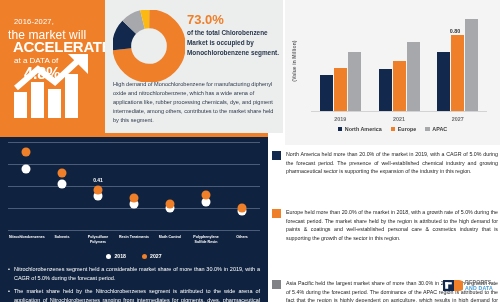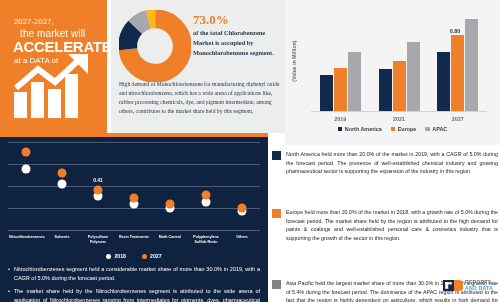--- a/index.html
+++ b/index.html
@@ -20,44 +20,43 @@
     position: absolute; left: 0; top: 0;
     width: 107px; height: 133px;
     background: #ef7f29;
     overflow: hidden;
   }
   .op-years {
     position: absolute; left: 14px; top: 17px;
     font-size: 7.5px; color: #ffffff; letter-spacing: .2px;
   }
   .op-marketwill {
-    position: absolute; left: 20px; top: 28px;
-    font-size: 10px; color: #ffffff; letter-spacing: .1px;
+    position: absolute; left: 8px; top: 28px;
+    font-size: 12px; color: #ffffff; letter-spacing: .1px;
   }
   .op-accel {
     position: absolute; left: 13px; top: 38px;
     font-size: 15px; font-weight: bold; color: #ffffff;
     letter-spacing: -0.3px;
   }
   .op-cagr {
     position: absolute; left: 14px; top: 56px;
     font-size: 8px; color: #ffffff;
   }
   .op-value {
     position: absolute; left: 24px; top: 65px;
     font-size: 16px; font-weight: bold; color: #ffffff;
   }
   .op-graphic { position: absolute; left: 12px; top: 52px; }
 
   
   .mid-panel {
-    position: absolute; left: 111px; top: 0;
+    position: absolute; left: 105px; top: 0;
     width: 178px; height: 133px;
     background: #eceded;
-    font-family: Liberation Serif, serif;
   }
   .donut-wrap { position: absolute; left: 8px; top: 10px; }
   .pct-big {
     position: absolute; left: 82px; top: 12px;
     font-size: 13px; font-weight: bold; color: #ef7f29;
   }
   .pct-sub {
     position: absolute; left: 82px; top: 28px;
     width: 92px;
     font-size: 6.4px; font-weight: bold; color: #27374d;
@@ -212,24 +211,25 @@
 
   <div class="orange-panel">
     <svg class="op-graphic" width="84" height="70" viewBox="0 0 84 70">
       <rect x="2" y="40" width="13" height="26" fill="#ffffff"></rect>
       <rect x="19" y="30" width="13" height="36" fill="#ffffff"></rect>
       <rect x="36" y="37" width="13" height="29" fill="#ffffff"></rect>
       <rect x="53" y="22" width="13" height="44" fill="#ffffff"></rect>
       <path d="M4 36 L26 17 L43 30 L70 5" stroke="#ffffff" stroke-width="6" fill="none" stroke-linejoin="miter"></path>
       <path d="M56 2 L76 2 L76 22 Z" fill="#ffffff"></path>
     </svg>
-    <div class="op-years">2027-2027,</div>
+    <div class="op-years">2016-2027,</div>
     <div class="op-marketwill">the market will</div>
     <div class="op-accel">ACCELERATE</div>
     <div class="op-cagr">at a DATA of</div>
+    <div class="op-value">4.8%</div>
   </div>
 
   <div class="mid-panel">
     <div class="donut-wrap">
       <svg width="72" height="72" viewBox="0 0 42 42" id="donut-svg">
           <circle cx="21" cy="21" r="15.91549" fill="none" stroke="#ef7f29" stroke-width="11" stroke-dasharray="73.000 27.000" stroke-dashoffset="25.000"></circle>
           <circle cx="21" cy="21" r="15.91549" fill="none" stroke="#12284c" stroke-width="11" stroke-dasharray="14.000 86.000" stroke-dashoffset="52.000"></circle>
           <circle cx="21" cy="21" r="15.91549" fill="none" stroke="#a6a8ab" stroke-width="11" stroke-dasharray="9.000 91.000" stroke-dashoffset="38.000"></circle>
           <circle cx="21" cy="21" r="15.91549" fill="none" stroke="#fdb913" stroke-width="11" stroke-dasharray="4.000 96.000" stroke-dashoffset="29.000"></circle>
         </svg>

